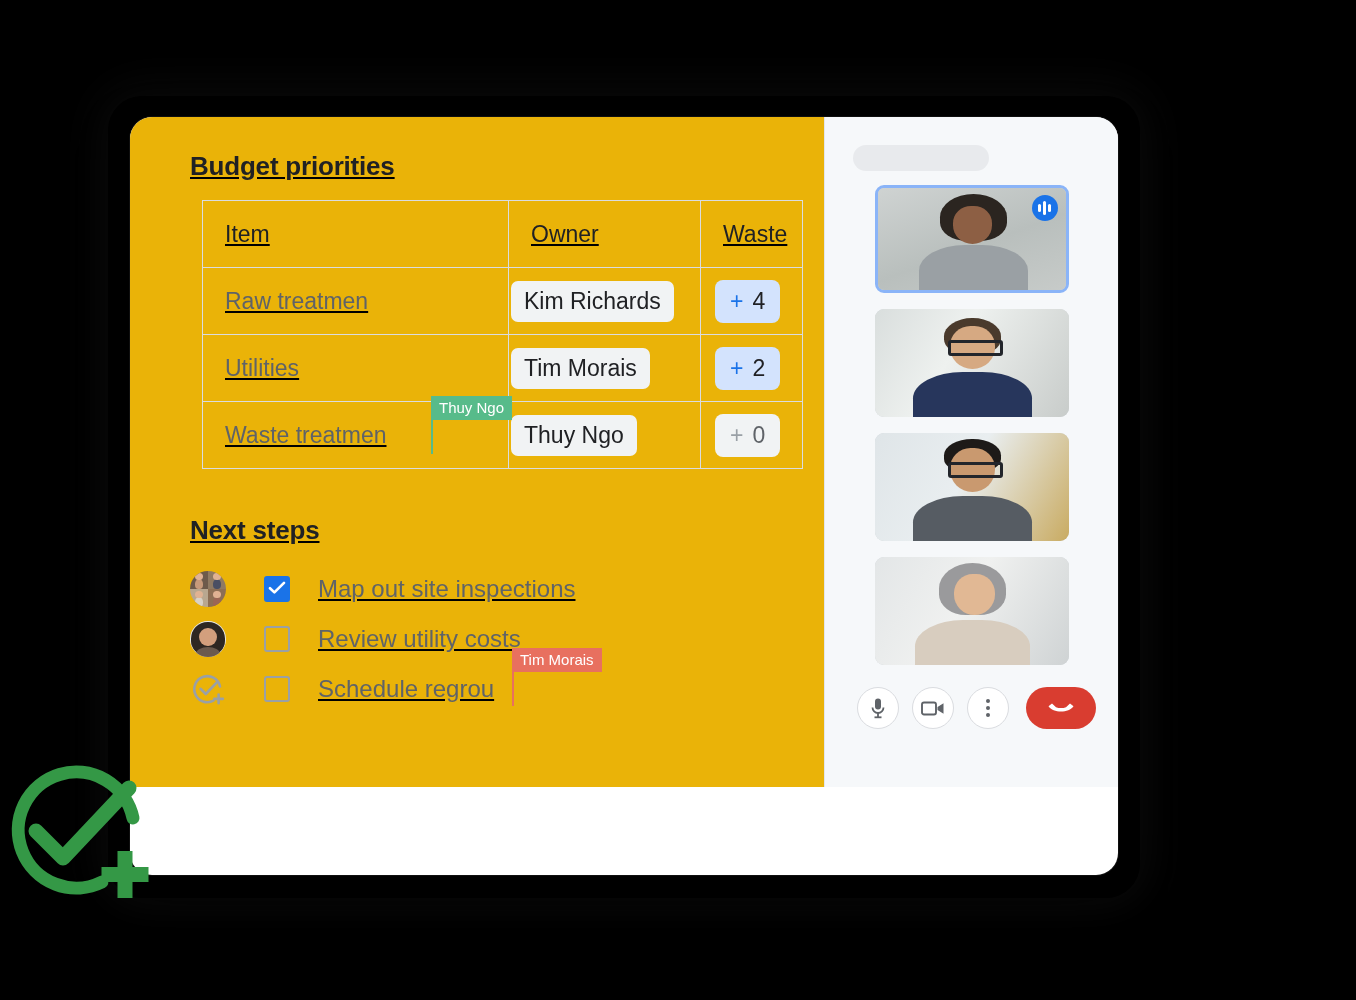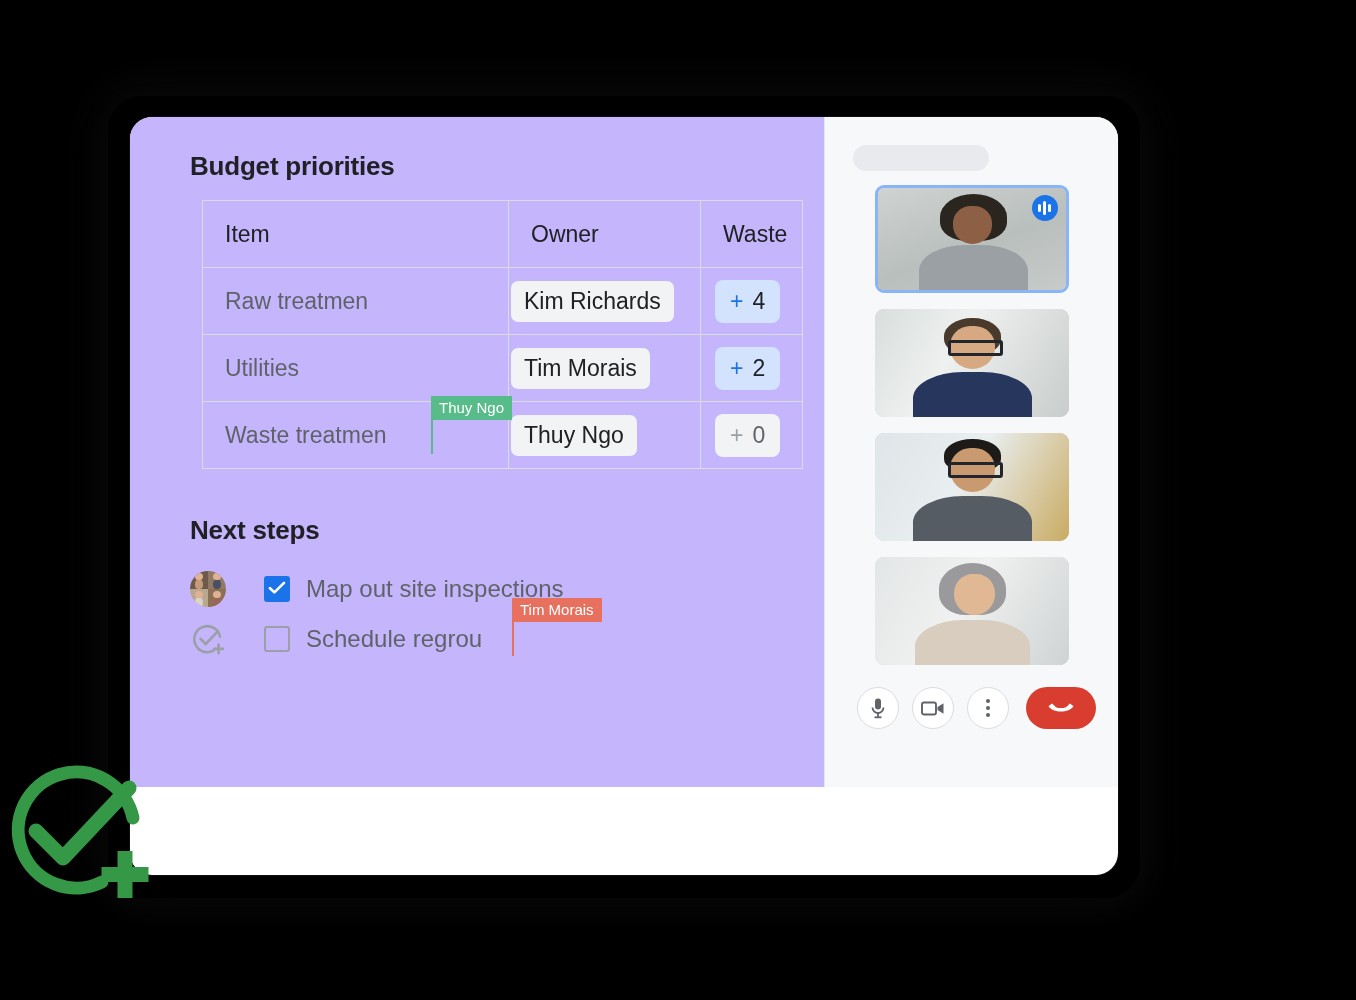--- a/index.html
+++ b/index.html
@@ -110,22 +110,23 @@
   
   .doc-body {
     display: flex;
     height: 670px;
   }
 
   .doc-canvas {
     width: 722px;
     padding: 34px 0 0 60px;
     box-sizing: border-box;
-    background: #c4b5fd;
-    position: relative;
+    background: #eab308;
+    position: relative;
+    text-decoration: underline;
   }
 
   .meet-rail {
     flex: 1;
     background: #f6f8fa;
     border-left: 1px solid #e4e6ea;
     padding: 20px 22px 0 22px;
     box-sizing: border-box;
   }
 
@@ -314,21 +315,21 @@
     border: 2.5px solid #9aa0a6;
     background: transparent;
   }
   .task-checkbox.checked {
     background: #1a73e8;
     border: 2.5px solid #1a73e8;
   }
   .task-checkbox.checked svg { position: absolute; left: 2px; top: 3px; }
 
   .task-label {
-    margin-left: 16px;
+    margin-left: 28px;
     font-size: 24px;
     color: #5f6368;
     white-space: nowrap;
   }
 
   
   .rail-pill {
     width: 136px;
     height: 26px;
     border-radius: 13px;
@@ -541,20 +542,31 @@
               </div>
             </div>
             <div class="task-checkbox checked">
               <svg width="18" height="14" viewBox="0 0 18 14" aria-hidden="true">
                 <path d="M2 7.2 L6.4 11.4 L16 1.8" fill="none" stroke="#ffffff" stroke-width="2.6" stroke-linecap="round" stroke-linejoin="round"></path>
               </svg>
             </div>
             <div class="task-label">Map out site inspections</div>
           </div>
 
+          <div class="task-row">
+            <div class="task-assignee">
+              <div class="avatar-photo">
+                <span class="hair"></span>
+                  <span class="face"></span>
+                  <span class="shoulder"></span>
+              </div>
+            </div>
+            <div class="task-checkbox unchecked"></div>
+            <div class="task-label">Review utility costs</div>
+          </div>
 
           <div class="task-row">
             <div class="task-assignee">
               <svg class="assign-icon" viewBox="0 0 36 36">
                 <path d="M30 15.5 A13 13 0 1 0 23.5 29.6" fill="none" stroke="#9aa0a6" stroke-width="2.6" stroke-linecap="round"></path>
                 <path d="M10.5 17.8 L15.8 23 L27.5 10.6" fill="none" stroke="#9aa0a6" stroke-width="2.6" stroke-linecap="round" stroke-linejoin="round"></path>
                 <path d="M28.6 23.5 L28.6 32.2 M24.3 27.85 L32.9 27.85" fill="none" stroke="#9aa0a6" stroke-width="2.6" stroke-linecap="round"></path>
               </svg>
             </div>
             <div class="task-checkbox unchecked"></div>

